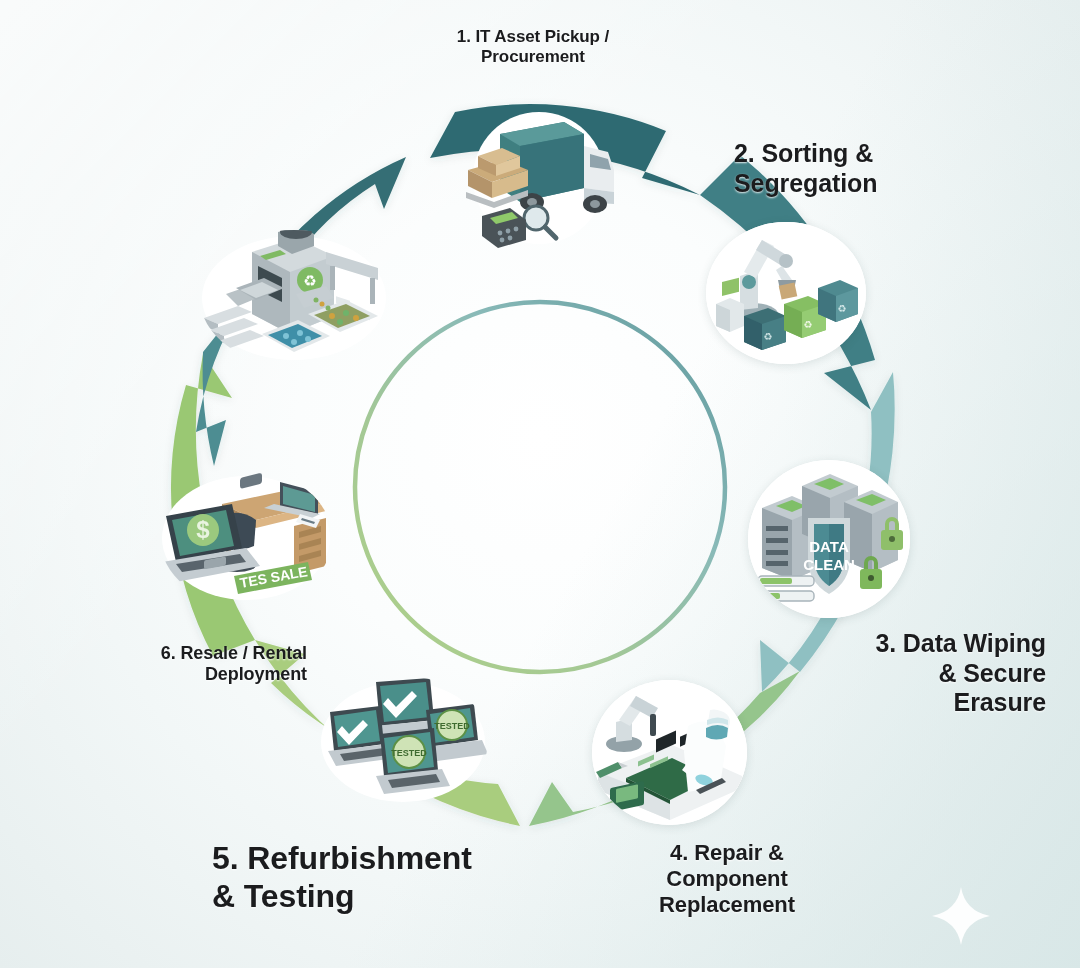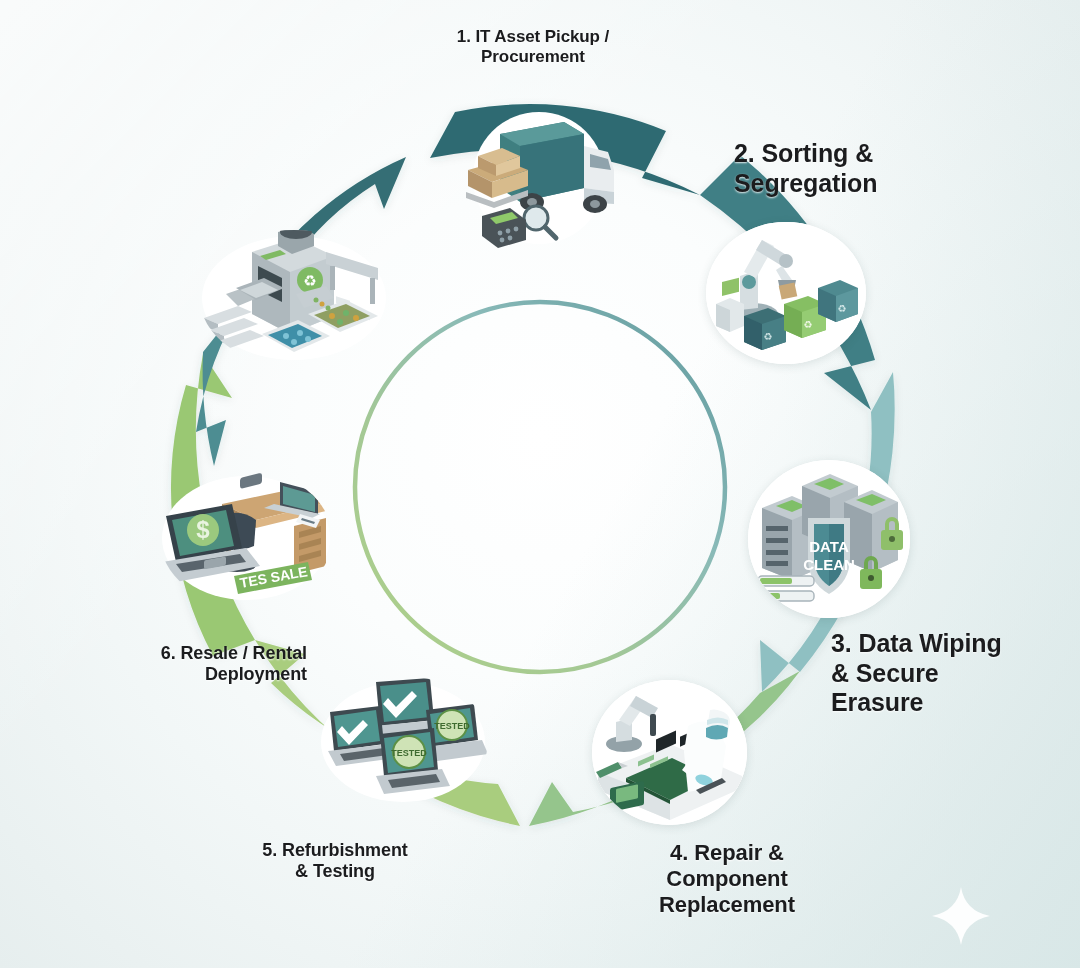--- a/index.html
+++ b/index.html
@@ -38,23 +38,23 @@
     position:absolute;
     font-weight:bold;
     color:#1b1c1e;
     line-height:1.18;
     letter-spacing:-0.1px;
     white-space:pre-line;
     text-shadow:0 1px 2px rgba(255,255,255,.85);
   }
   #lbl1{left:383px;top:27px;width:300px;text-align:center;font-size:17px;}
   #lbl2{left:734px;top:139px;width:215px;text-align:left;font-size:25px;}
-  #lbl3{left:831px;top:629px;width:215px;text-align:left;font-size:25px;}
+  #lbl3{left:831px;top:629px;width:215px;text-align:right;font-size:25px;}
   #lbl4{left:612px;top:840px;width:230px;text-align:center;font-size:22px;}
-  #lbl5{left:205px;top:840px;width:260px;text-align:center;font-size:18px;}
+  #lbl5{left:212px;top:840px;width:260px;text-align:left;font-size:32px;}
   #lbl6{left:62px;top:634px;width:245px;text-align:right;font-size:18px;margin-top:9px;}
   #lbl7{left:78px;top:140px;width:240px;text-align:center;font-size:25px;}
 </style>
 </head>
 <body>
 
 <div id="stage">
 
   <svg class="ring" viewBox="0 0 1080 968">
     <defs>

